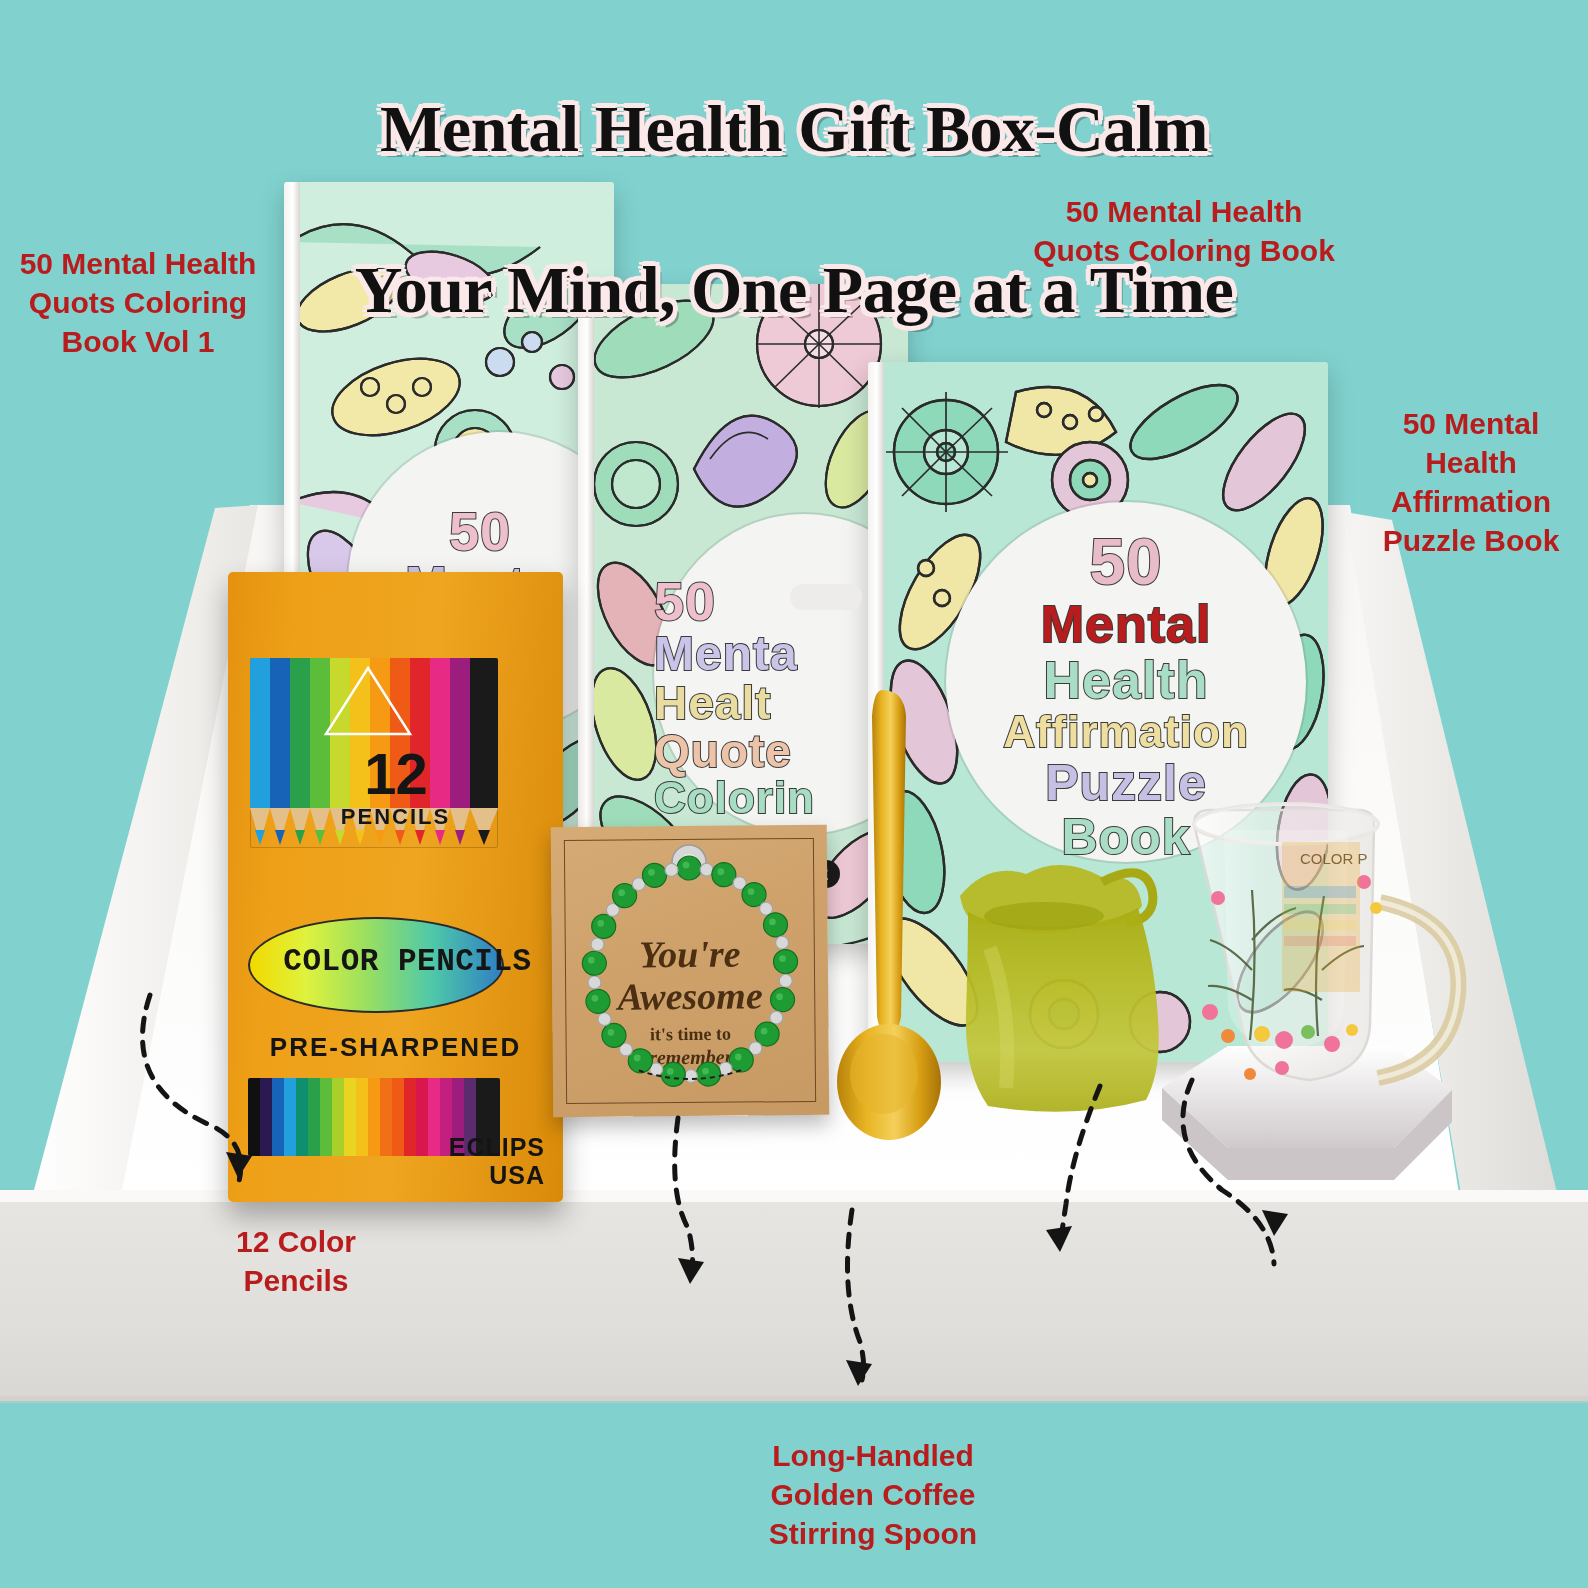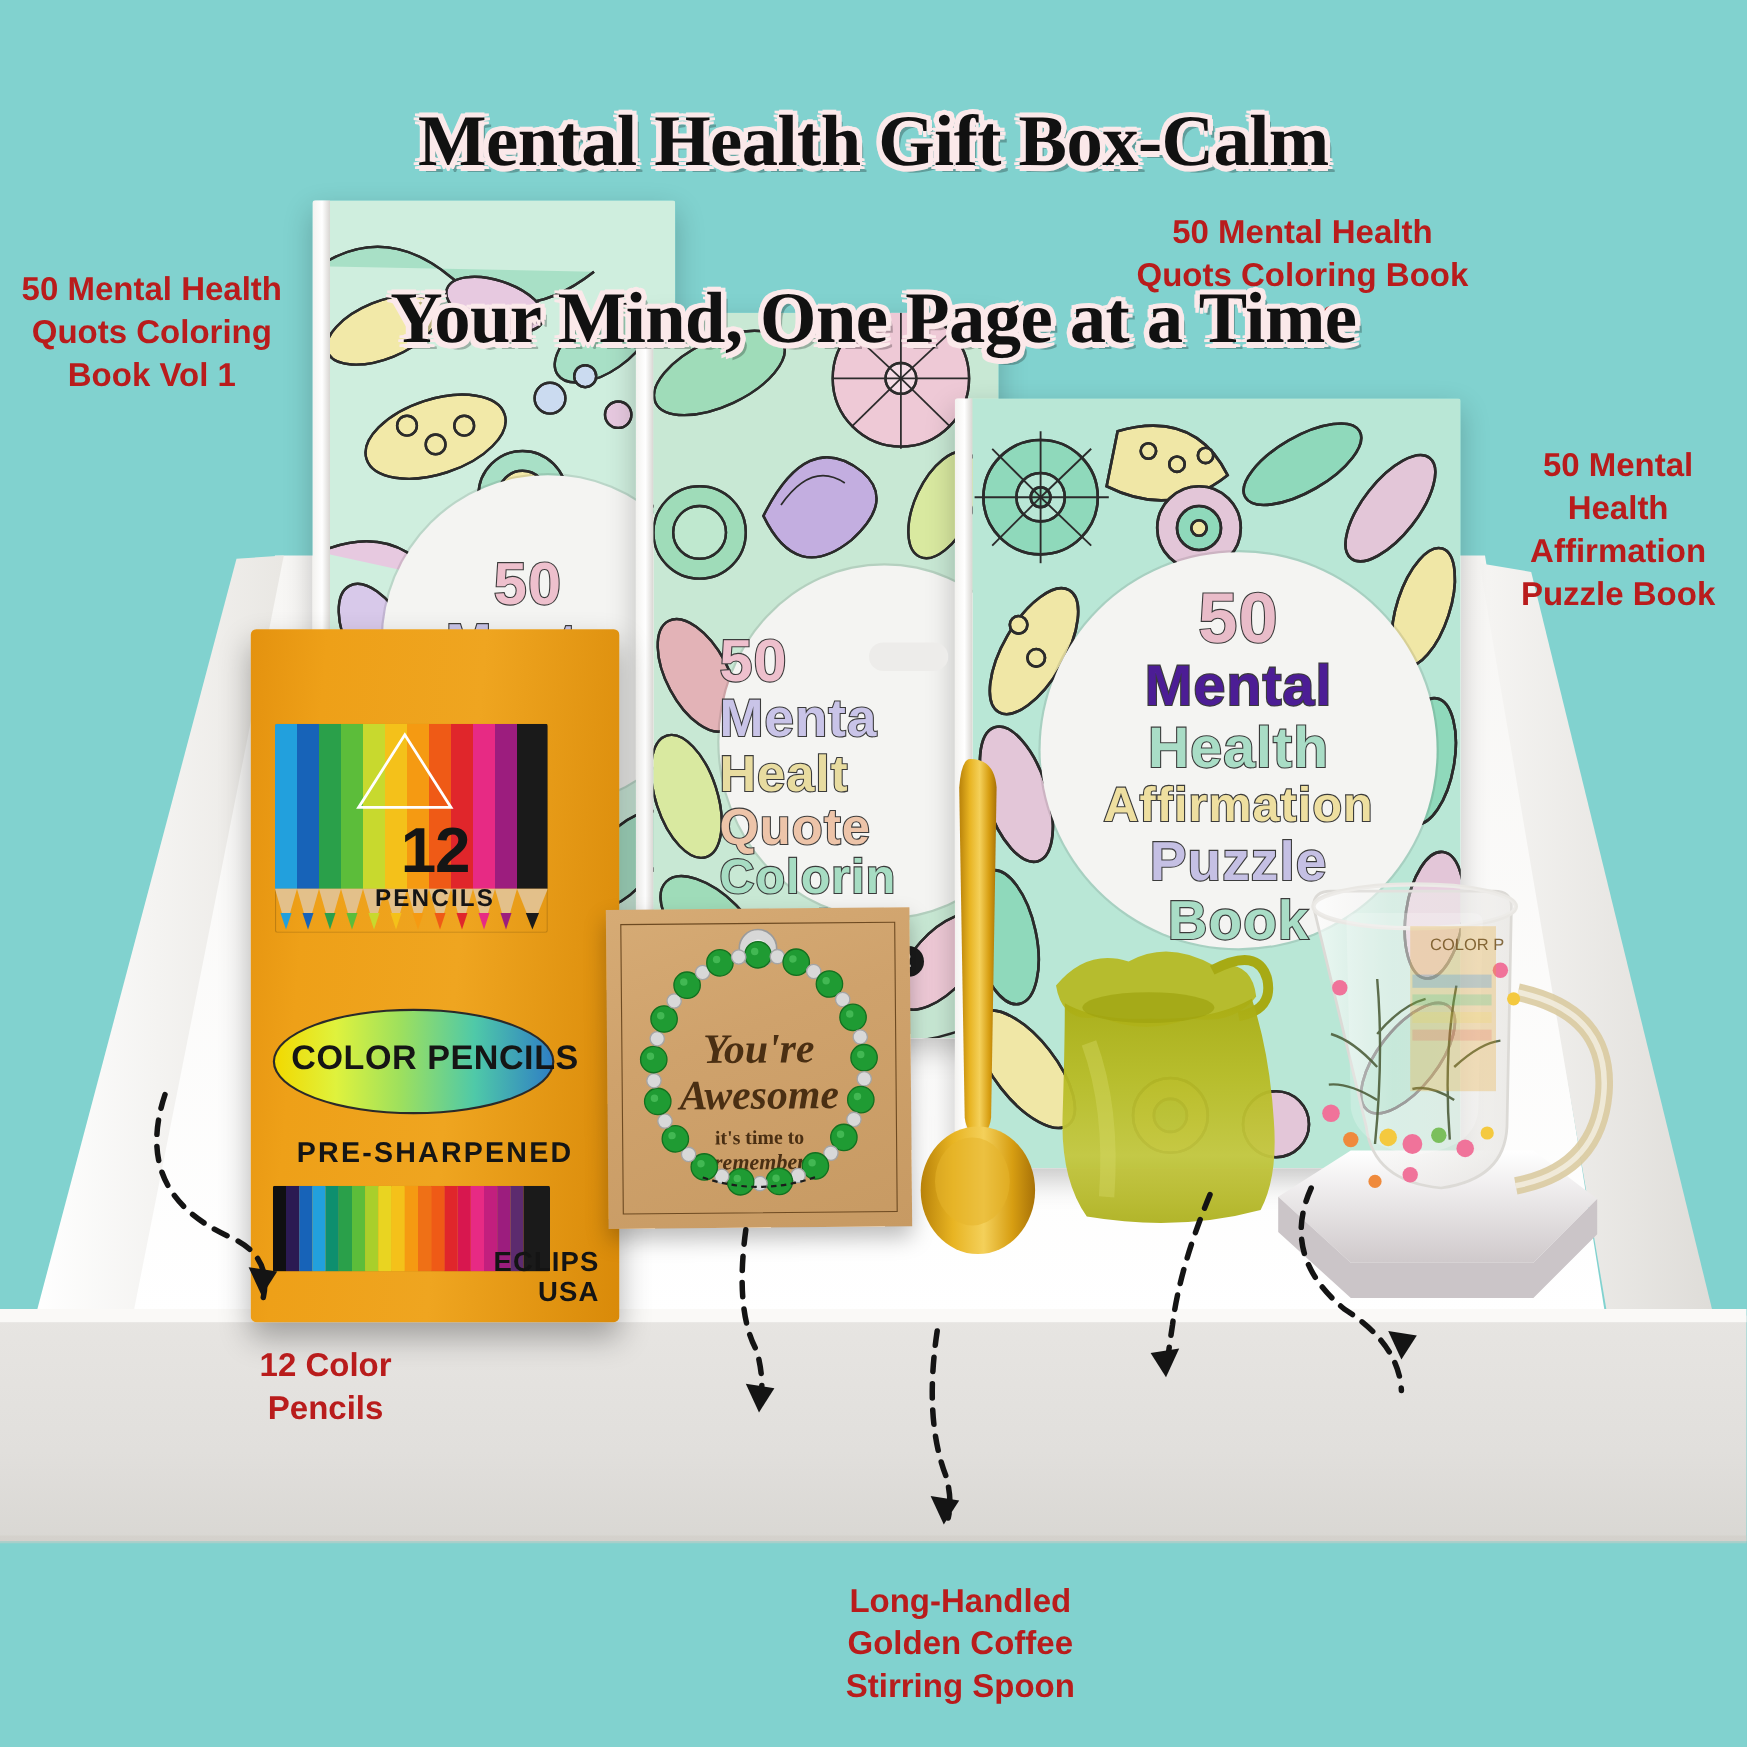--- a/index.html
+++ b/index.html
@@ -362,21 +362,21 @@
             <circle cx="180" cy="652" r="34"></circle>
           <circle cx="180" cy="652" r="15" fill="#8fd9bb"></circle>
             <circle cx="180" cy="652" r="15"></circle>
           <circle cx="276" cy="660" r="30" fill="#e3c6d8"></circle>
             <circle cx="276" cy="660" r="30"></circle>
         </g>
       </svg>
       <div class="bookcircle" style="left:62px;top:140px;width:360px;height:360px;"></div>
       <div class="covertext" style="top:168px;left:52px;width:380px;">
         <div class="ct" style="color:#e9bcc9;font-size:64px;">50</div>
-        <div class="ct" style="color:#4c1d95;font-size:52px;margin-top:4px;">Mental</div>
+        <div class="ct" style="color:#b91c1c;font-size:52px;margin-top:4px;">Mental</div>
         <div class="ct" style="color:#a9ddc6;font-size:52px;margin-top:4px;">Health</div>
         <div class="ct" style="color:#eedfa0;font-size:44px;margin-top:4px;">Affirmation</div>
         <div class="ct" style="color:#c5c0e4;font-size:50px;margin-top:4px;">Puzzle</div>
         <div class="ct" style="color:#a9ddc6;font-size:50px;margin-top:4px;">Book</div>
       </div>
     </div>
   </div>
 
   <div id="pencilhang"></div>
   <div class="hanghole"></div>
@@ -427,21 +427,21 @@
           <polygon points="228,172 240,172 234,187" fill="#1a1a1a"></polygon>
         </g>
         <polygon points="118,10 160,76 76,76" fill="none" stroke="#ffffff" stroke-width="2.5"></polygon>
       </svg>
     </div>
 
     <div class="boxword" style="top:168px;left:0;font-size:58px;letter-spacing:-1px;">12</div>
     <div class="boxword" style="top:232px;left:0;font-size:22px;letter-spacing:2px;">PENCILS</div>
 
     <div class="oval" style="left:20px;top:345px;width:252px;height:92px;"></div>
-    <div class="boxword" style="top:372px;left:0;font-size:31px;letter-spacing:0.5px;">COLOR PENCILS</div>
+    <div class="boxword" style="top:372px;left:12px;font-size:31px;letter-spacing:0.5px;font-family:Liberation Mono, monospace;">COLOR PENCILS</div>
 
     <div class="boxword" style="top:460px;left:0;font-size:26px;letter-spacing:2px;">PRE-SHARPENED</div>
 
     <div class="pencil-window" style="left:20px;top:506px;width:252px;height:78px;">
       <svg width="252" height="78" viewBox="0 0 252 78" preserveAspectRatio="none">
         <rect x="0" width="12" height="78" fill="#101010"></rect>
         <rect x="12" width="12" height="78" fill="#2b1a52"></rect>
         <rect x="24" width="12" height="78" fill="#1763b8"></rect>
         <rect x="36" width="12" height="78" fill="#22a0dd"></rect>
         <rect x="48" width="12" height="78" fill="#0e8f6e"></rect>

